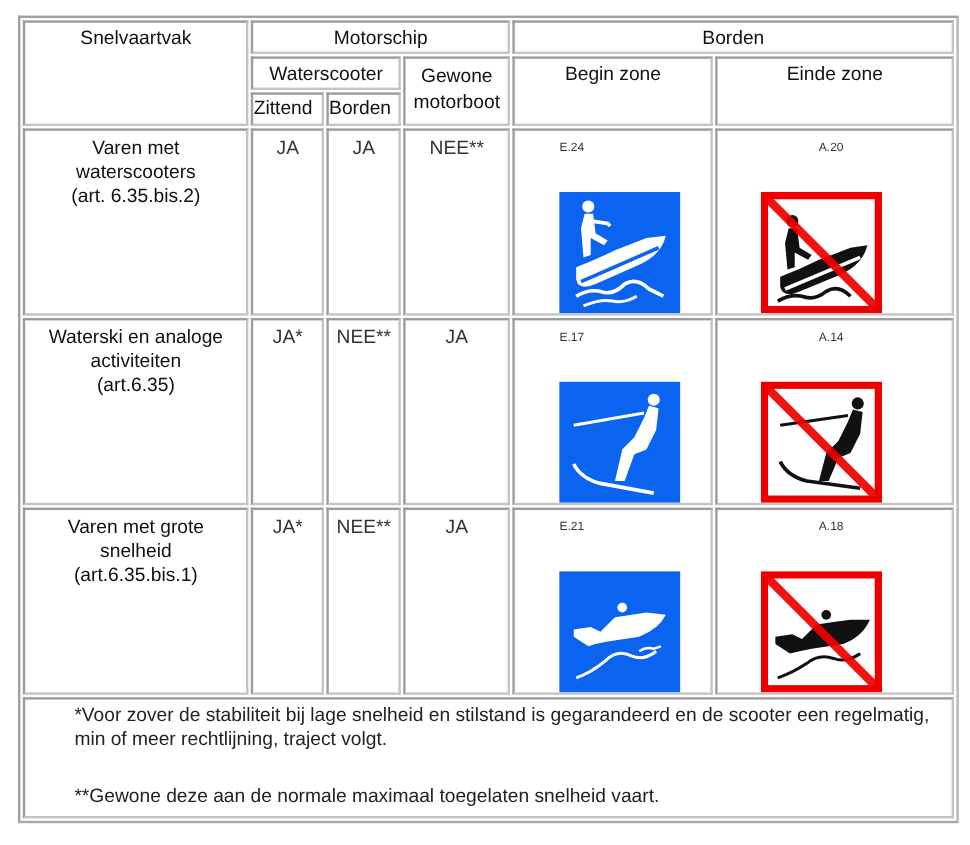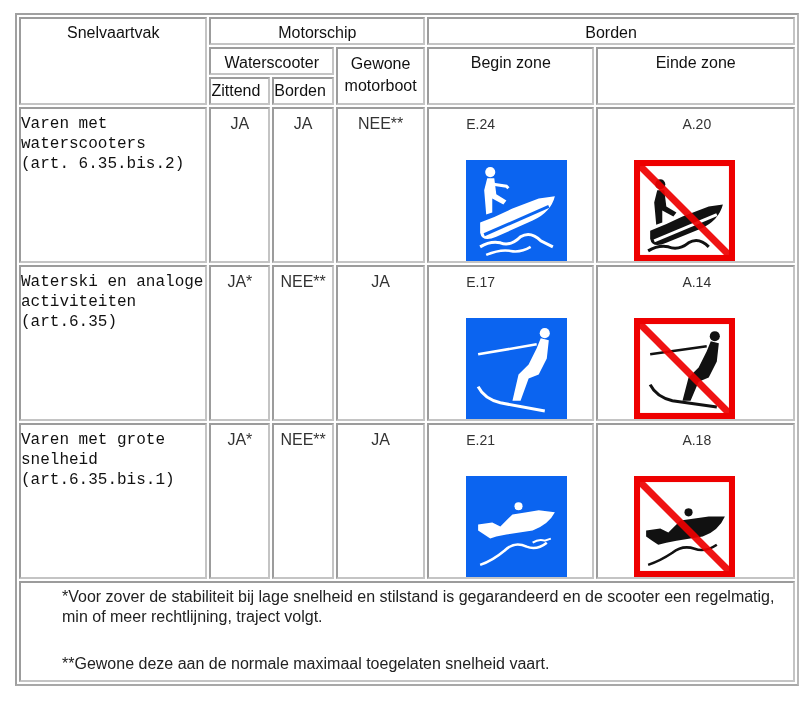--- a/index.html
+++ b/index.html
@@ -11,24 +11,24 @@
       border: 2px solid #a0a0a0; border-right-color: #b8b8b8; border-bottom-color: #a8a8a8;
       table-layout: fixed;
     }
     table.main td {
       border: 2px solid #a8a8a8; border-right-color: #c4c4c4; border-bottom-color: #c4c4c4;
       border-left-color: #9c9c9c; border-top-color: #9c9c9c;
       padding: 0; vertical-align: top; font-size: 16px; line-height: 20px;
     }
     .hd { text-align: center; padding-top: 4px !important; }
     .hd-sub { text-align: left; font-size: 16px; }
-    .lbl { padding-top: 5px !important; line-height: 20px; font-family: Liberation Mono, monospace; }
+    .lbl { text-align: center; padding-top: 5px !important; line-height: 20px; }
     .val { text-align: center; color: #333; font-size: 15px; padding-top: 5px !important; }
     .sign-cell { padding-top: 5px !important; }
-    .code { display: block; color: #333; font-size: 14px; height: 20px; }
+    .code { display: block; color: #333; font-size: 10px; height: 20px; }
     .code.begin { padding-left: 37px; }
     .code.end { padding-left: 36px; margin-left: 48px; }
     .sign { width: 101px; height: 101px; display: block; margin-top: 26px; }
     .sign.begin { margin-left: 37px; }
     .sign.end { margin-left: 36px; }
     .foot { padding: 4px 10px 6px 41px !important; font-size: 15.5px; line-height: 27px;
             color: #222; font-family: "Liberation Sans Narrow", "Liberation Sans", sans-serif; }
     .foot p { margin: 0; }
     .foot .gap { height: 27px; }
   </style>

